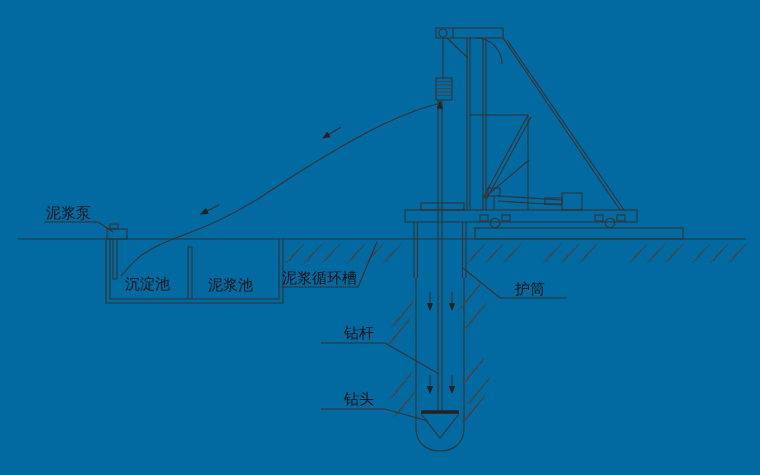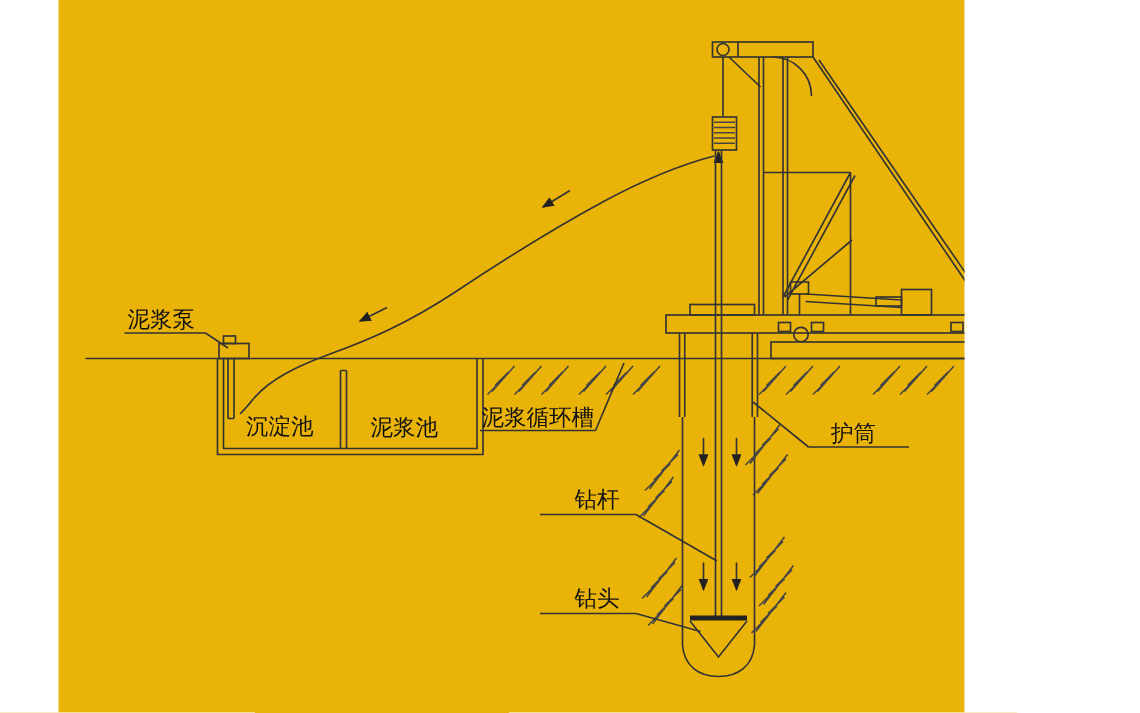--- a/index.html
+++ b/index.html
@@ -1,17 +1,17 @@
 <!DOCTYPE html>
 <html><head>
 <meta charset="utf-8">
 <style>
   html,body{margin:0;padding:0;background:#fff;}
-  .stage{position:relative;width:604px;height:475px;background:#eab308;overflow:hidden;
-         font-family:"DejaVu Sans",sans-serif;margin-left:39px;}
+  .stage{position:relative;width:760px;height:475px;background:#0369a1;overflow:hidden;
+         font-family:"DejaVu Sans",sans-serif;}
   svg{position:absolute;left:0;top:0;}
   .ln{stroke:#333;fill:none;stroke-width:1.1;}
   .lt{stroke:#444;fill:none;stroke-width:1;}
   .thk{stroke:#222;fill:none;stroke-width:3.4;}
   .txt{font-family:"DejaVu Sans",sans-serif;font-size:15px;fill:#111;}
 </style>
 </head>
 <body>
 
 <div class="stage">

